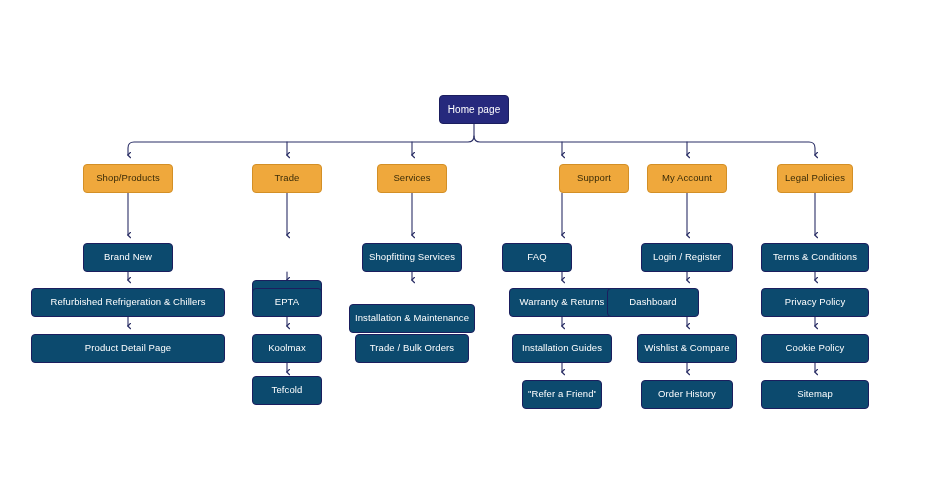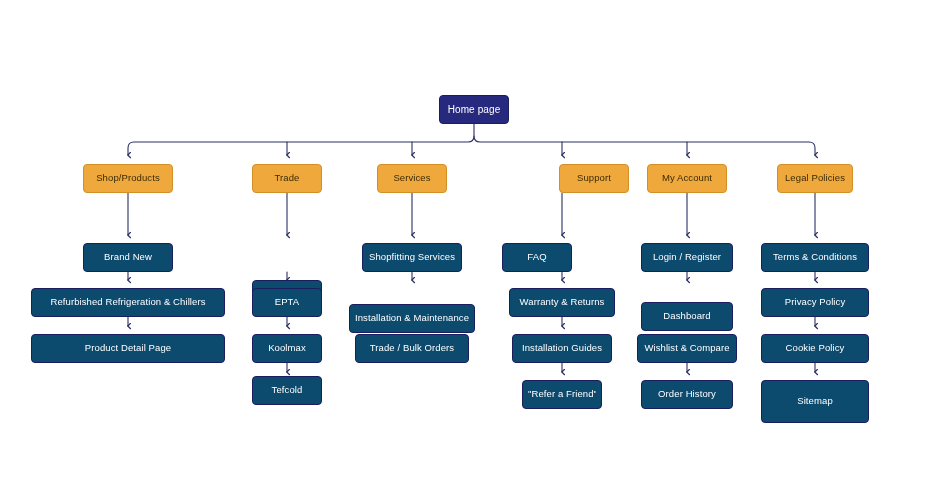--- a/index.html
+++ b/index.html
@@ -172,39 +172,39 @@
       </div>
       <div class="node navy" style="left: 522px; top: 380px; width: 80px; height: 29px;">
         <span>"Refer a Friend"</span>
       </div>
       <div class="node orange" style="left: 647px; top: 164px; width: 80px; height: 29px;">
         <span>My Account</span>
       </div>
       <div class="node navy" style="left: 641px; top: 243px; width: 92px; height: 29px;">
         <span>Login / Register</span>
       </div>
-      <div class="node navy" style="left: 641px; top: 288px; width: 92px; height: 29px; margin-top: 14px;">
+      <div class="node navy" style="left: 607px; top: 288px; width: 92px; height: 29px;">
         <span>Dashboard</span>
       </div>
       <div class="node navy" style="left: 637px; top: 334px; width: 100px; height: 29px;">
         <span>Wishlist &amp; Compare</span>
       </div>
       <div class="node navy" style="left: 641px; top: 380px; width: 92px; height: 29px;">
         <span>Order History</span>
       </div>
       <div class="node orange" style="left: 777px; top: 164px; width: 76px; height: 29px;">
         <span>Legal Policies</span>
       </div>
       <div class="node navy" style="left: 761px; top: 243px; width: 108px; height: 29px;">
         <span>Terms &amp; Conditions</span>
       </div>
       <div class="node navy" style="left: 761px; top: 288px; width: 108px; height: 29px;">
         <span>Privacy Policy</span>
       </div>
       <div class="node navy" style="left: 761px; top: 334px; width: 108px; height: 29px;">
         <span>Cookie Policy</span>
       </div>
-      <div class="node navy" style="left: 761px; top: 380px; width: 108px; height: 43px;">
+      <div class="node navy" style="left: 761px; top: 380px; width: 108px; height: 29px;">
         <span>Sitemap</span>
       </div>
     </div>
 
 </div>
 
 </body></html>

